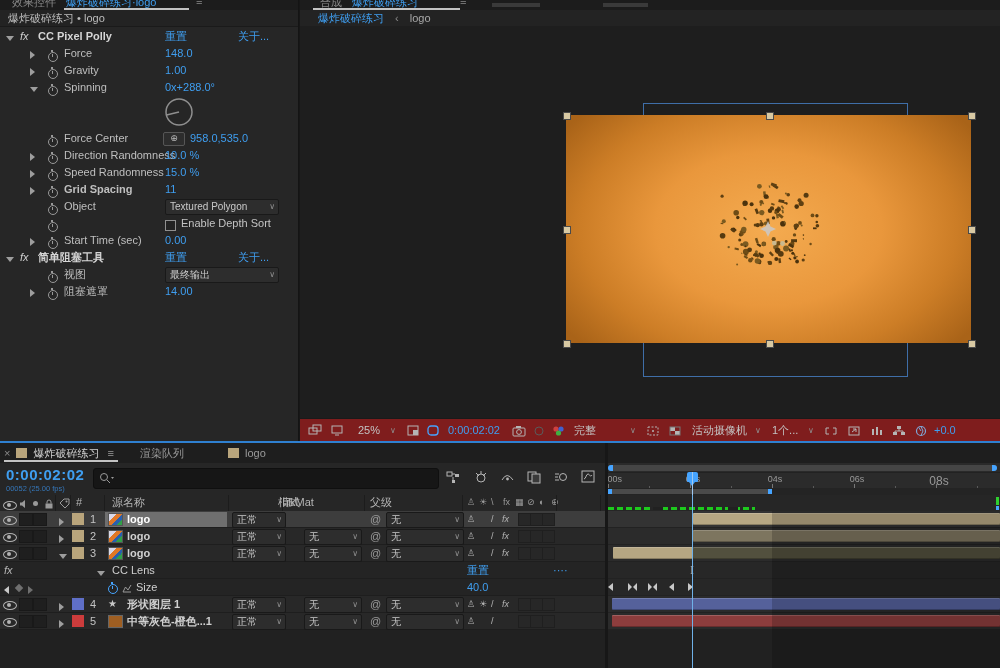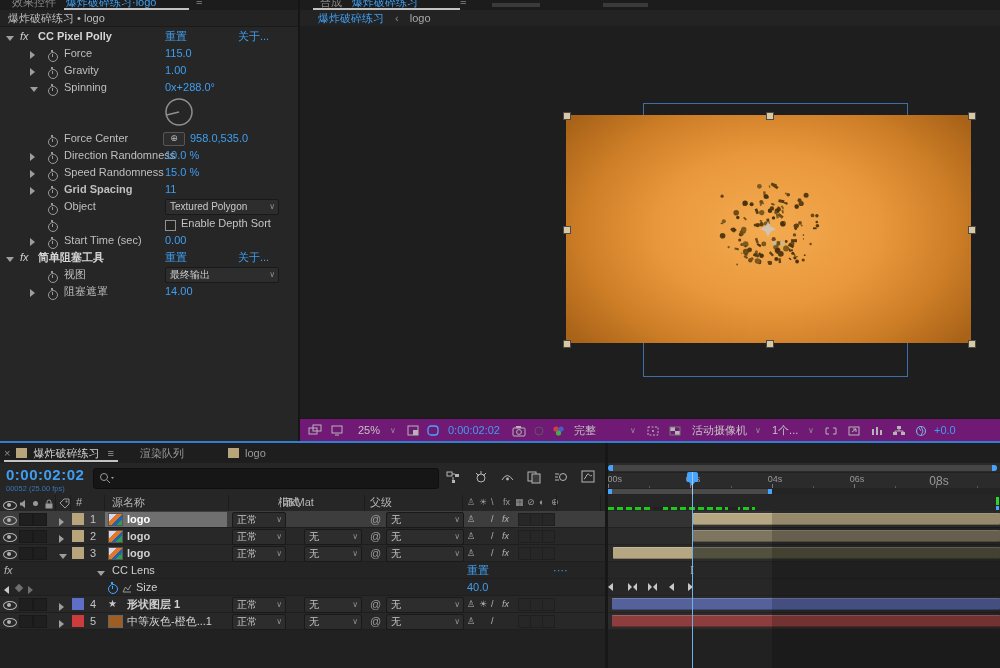--- a/index.html
+++ b/index.html
@@ -65,21 +65,21 @@
           <span style="position: absolute; left: 6px; top: 1px;"><span class="arr d"></span></span>
           <span style="position: absolute; left: 20px; font-style: italic; color: rgb(207, 207, 207);">fx</span>
           <span class="fxname" style="position: absolute; left: 38px;">CC Pixel Polly</span>
           <span class="blue" style="position: absolute; left: 165px;">重置</span>
           <span class="blue" style="position: absolute; left: 238px;">关于...</span>
         </div>
         <div class="fxrow" style="top: 19px; padding-left: 28px;">
           <span style="position: absolute; left: 30px; top: 1px;"><span class="arr r"></span></span>
           <span style="position: absolute; left: 48px; top: 4px;"><span class="i-watch"></span></span>
           <span class="fxlabel" style="position: absolute; left: 64px;">Force</span>
-          <span class="blue" style="position: absolute; left: 165px;">115.0</span>
+          <span class="blue" style="position: absolute; left: 165px;">148.0</span>
         </div>
         <div class="fxrow" style="top: 36px;">
           <span style="position: absolute; left: 30px; top: 1px;"><span class="arr r"></span></span>
           <span style="position: absolute; left: 48px; top: 4px;"><span class="i-watch"></span></span>
           <span class="fxlabel" style="position: absolute; left: 64px;">Gravity</span>
           <span class="blue" style="position: absolute; left: 165px;">1.00</span>
         </div>
         <div class="fxrow" style="top: 53px;">
           <span style="position: absolute; left: 30px; top: 1px;"><span class="arr d"></span></span>
           <span style="position: absolute; left: 48px; top: 4px;"><span class="i-watch"></span></span>
@@ -308,21 +308,21 @@
         <div class="abs" style="left: 263px; top: 86px; width: 6px; height: 6px; background: rgb(216, 201, 163); border: 1px solid rgb(74, 74, 74);"></div>
         <div class="abs" style="left: 465.5px; top: 86px; width: 6px; height: 6px; background: rgb(216, 201, 163); border: 1px solid rgb(74, 74, 74);"></div>
         <div class="abs" style="left: 668px; top: 86px; width: 6px; height: 6px; background: rgb(216, 201, 163); border: 1px solid rgb(74, 74, 74);"></div>
         <div class="abs" style="left: 263px; top: 200px; width: 6px; height: 6px; background: rgb(216, 201, 163); border: 1px solid rgb(74, 74, 74);"></div>
         <div class="abs" style="left: 668px; top: 200px; width: 6px; height: 6px; background: rgb(216, 201, 163); border: 1px solid rgb(74, 74, 74);"></div>
         <div class="abs" style="left: 263px; top: 314px; width: 6px; height: 6px; background: rgb(216, 201, 163); border: 1px solid rgb(74, 74, 74);"></div>
         <div class="abs" style="left: 465.5px; top: 314px; width: 6px; height: 6px; background: rgb(216, 201, 163); border: 1px solid rgb(74, 74, 74);"></div>
         <div class="abs" style="left: 668px; top: 314px; width: 6px; height: 6px; background: rgb(216, 201, 163); border: 1px solid rgb(74, 74, 74);"></div>
       </div>
 
-    <div class="abs" id="viewer-toolbar" style="left:0;top:418px;width:700px;height:23px;background:#701a75;border-top:1px solid #1a1a1a;line-height:22px;white-space:nowrap;">
+    <div class="abs" id="viewer-toolbar" style="left:0;top:418px;width:700px;height:23px;background:#7f1d1d;border-top:1px solid #1a1a1a;line-height:22px;white-space:nowrap;">
         <div class="abs" style="left: 8px; top: 4px; width: 15px; height: 15px;"><svg width="14" height="14">
             <rect x="1" y="4" width="8" height="6" fill="none" stroke="#b5b5b5" stroke-width="1"></rect>
             <rect x="5" y="1" width="8" height="6" fill="none" stroke="#b5b5b5" stroke-width="1"></rect>
           </svg></div>
         <div class="abs" style="left: 30px; top: 4px; width: 15px; height: 15px;"><svg width="14" height="14">
             <rect x="2" y="2" width="10" height="7" fill="none" stroke="#b5b5b5" stroke-width="1"></rect>
             <line x1="5" y1="11" x2="9" y2="11" stroke="#b5b5b5"></line>
           </svg></div>
         <div class="abs" style="left: 58px; top: 0px; height: 22px; color: rgb(195, 195, 195);">25%</div>
         <div class="abs" style="left: 90px; top: 1px; color: rgb(143, 143, 143); font-size: 8px;">∨</div>
@@ -650,21 +650,21 @@
           <div class="bar" style="left: 4px; width: 388px; background: rgb(85, 97, 155); box-shadow: rgba(255, 255, 255, 0.18) 0px 1px 0px inset, rgba(0, 0, 0, 0.25) 0px -1px 0px inset;"></div>
         </div>
         <div class="lrow" style="top: 102px;">
           <div class="abs" style="left: 3px; top: 4px;"><span class="i-eye"></span></div>
           <div class="cell-inset" style="left: 19px; top: 2px; width: 12px; height: 11px;"></div>
           <div class="cell-inset" style="left: 33px; top: 2px; width: 12px; height: 11px;"></div>
           <span style="position: absolute; left: 59px; top: 4px;"><span class="arr r"></span></span>
           <div class="abs" style="left: 72px; top: 2px; width: 12px; height: 12px; background: rgb(204, 60, 60);"></div>
           <span style="position: absolute; left: 90px; line-height: 17px; color: rgb(195, 195, 195);">5</span>
           <div class="abs" style="left: 108px; top: 2px; width: 13px; height: 11px; background: rgb(158, 94, 34); border: 1px solid rgb(102, 102, 102);"></div>
-          <span style="position: absolute; left: 127px; line-height: 17px; font-weight: normal; color: rgb(208, 208, 208);">中等灰色-橙色...1</span>
+          <span style="position: absolute; left: 127px; line-height: 17px; font-weight: bold; color: rgb(208, 208, 208);">中等灰色-橙色...1</span>
           <div class="dd" style="left: 232px; top: 1px; width: 44px;">正常<span class="caret">∨</span></div>
           <div class="dd" style="left: 304px; top: 1px; width: 48px;">无<span class="caret">∨</span></div>
           <span style="position: absolute; left: 370px; line-height: 17px; color: rgb(154, 154, 154);">@</span>
           <div class="dd" style="left: 386px; top: 1px; width: 68px;">无<span class="caret">∨</span></div>
           <span style="position: absolute; left: 467px; line-height: 17px; font-size: 9px; color: rgb(181, 181, 181);">♙</span>
           <span style="position: absolute; left: 491px; line-height: 17px; font-size: 9px; color: rgb(181, 181, 181);">/</span>
           <div class="swbox" style="left: 518px;"></div>
           <div class="swbox" style="left: 530px;"></div>
           <div class="swbox" style="left: 542px;"></div>
         </div>

